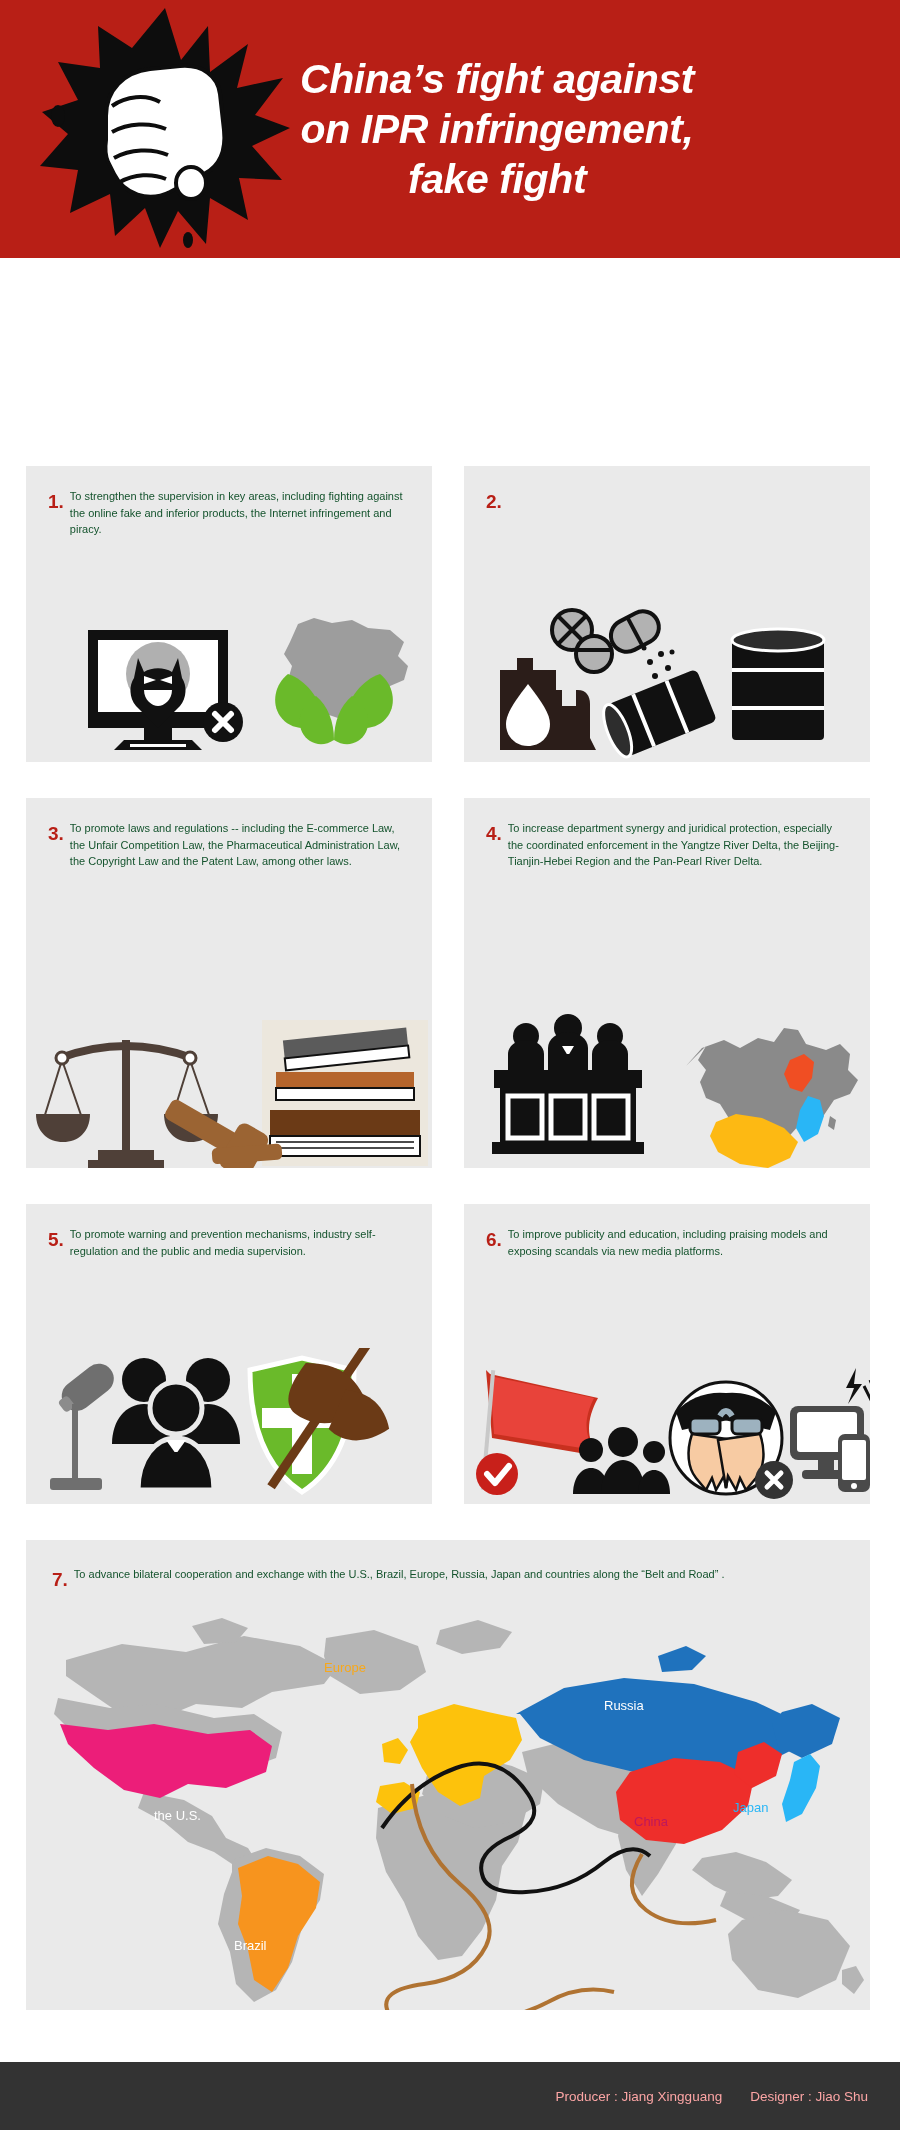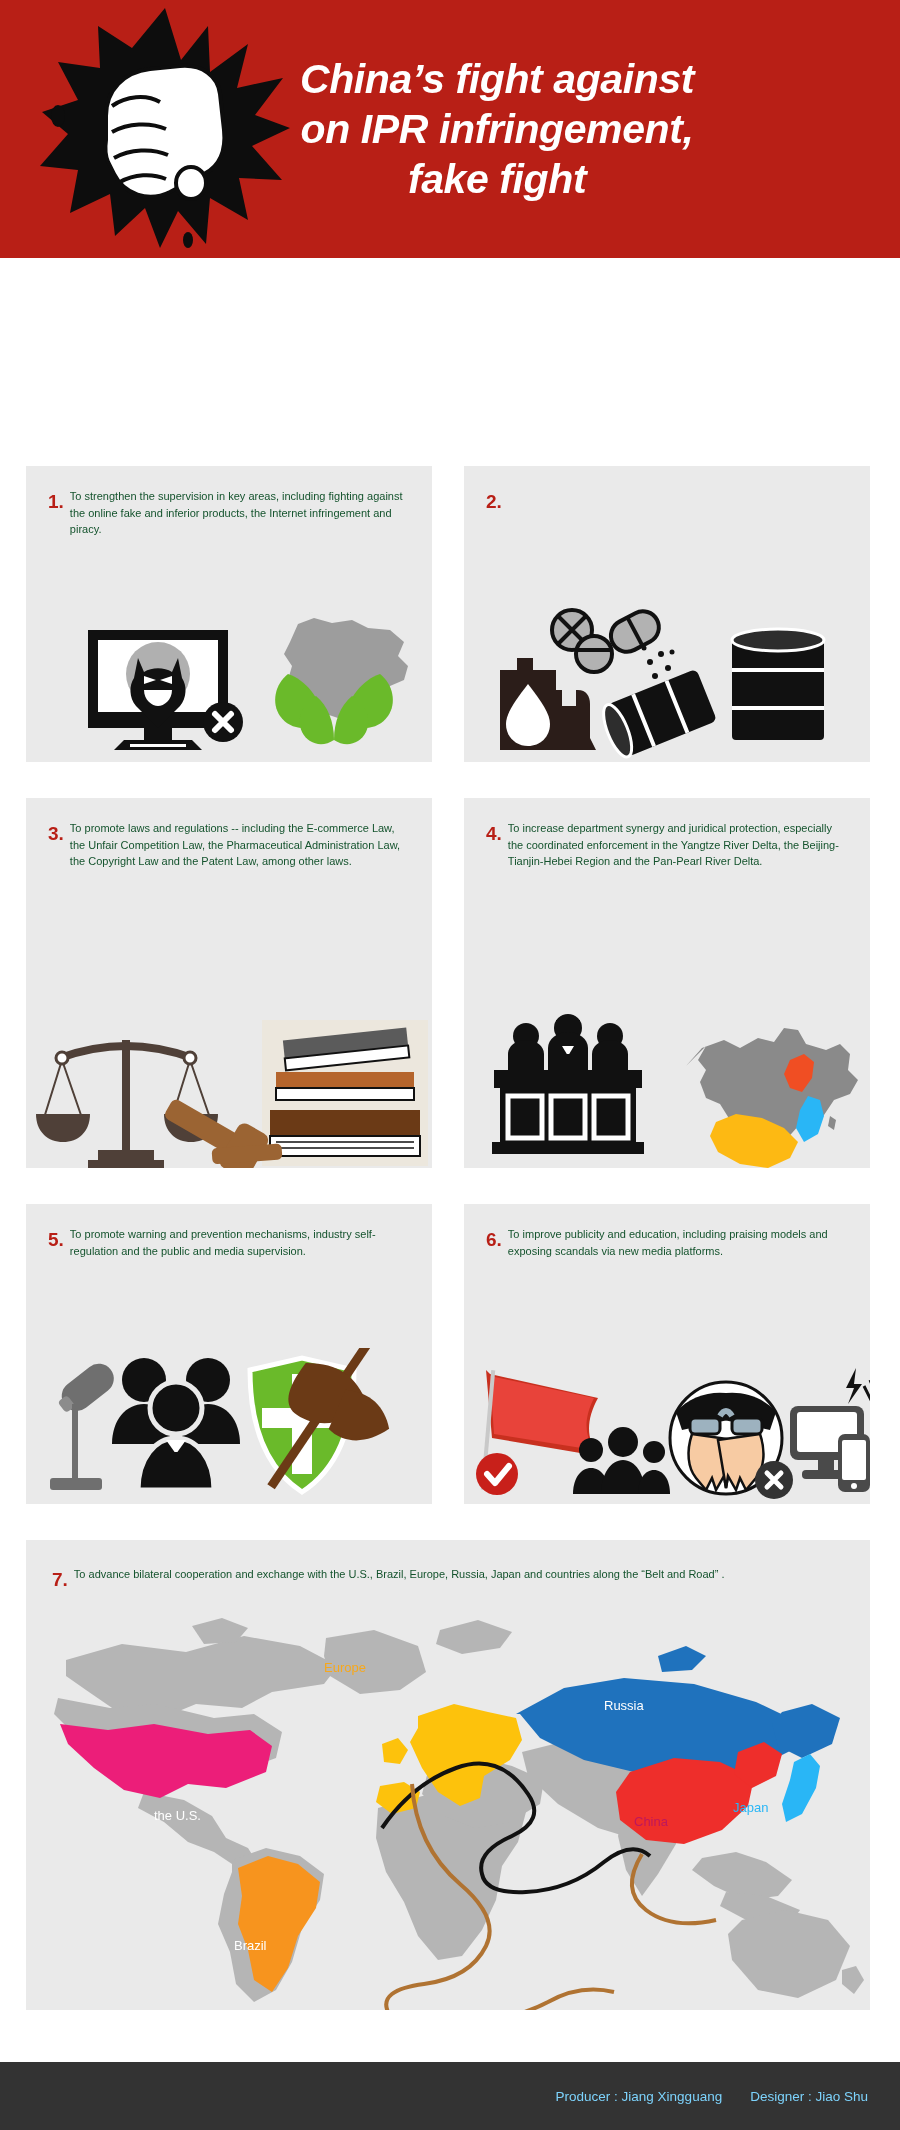--- a/index.html
+++ b/index.html
@@ -104,21 +104,21 @@
     left: 0; bottom: 0;
     width: 900px; height: 68px;
     background: #333333;
     display: flex;
     align-items: center;
     justify-content: flex-end;
     padding-right: 32px;
     gap: 28px;
   }
   .footer span {
-    color: #7dd3fc;
+    color: #fca5a5;
     font-size: 13.5px;
   }
 
   
   .map-wrap { position: absolute; left: 0; top: 62px; width: 844px; height: 408px; }
   .map-label {
     position: absolute;
     font-size: 13px;
     white-space: nowrap;
     font-family: "Liberation Sans", sans-serif;

